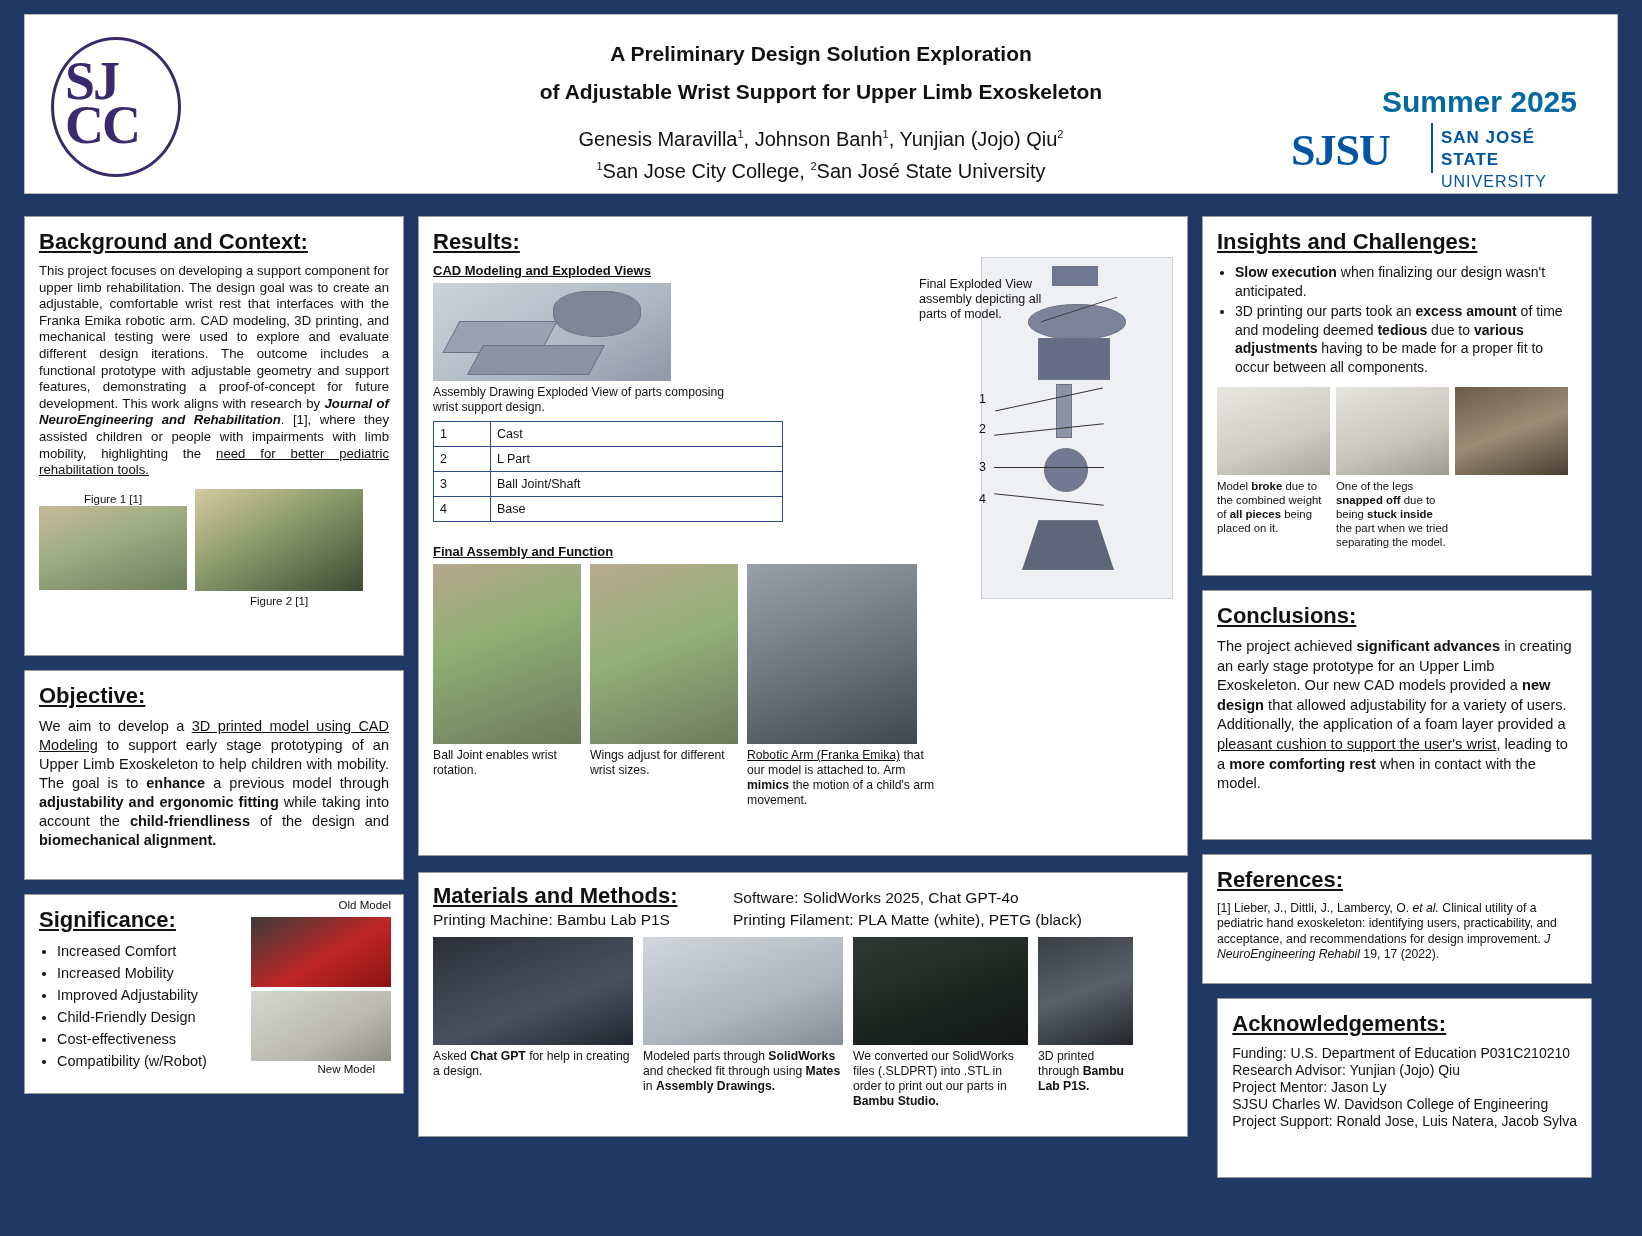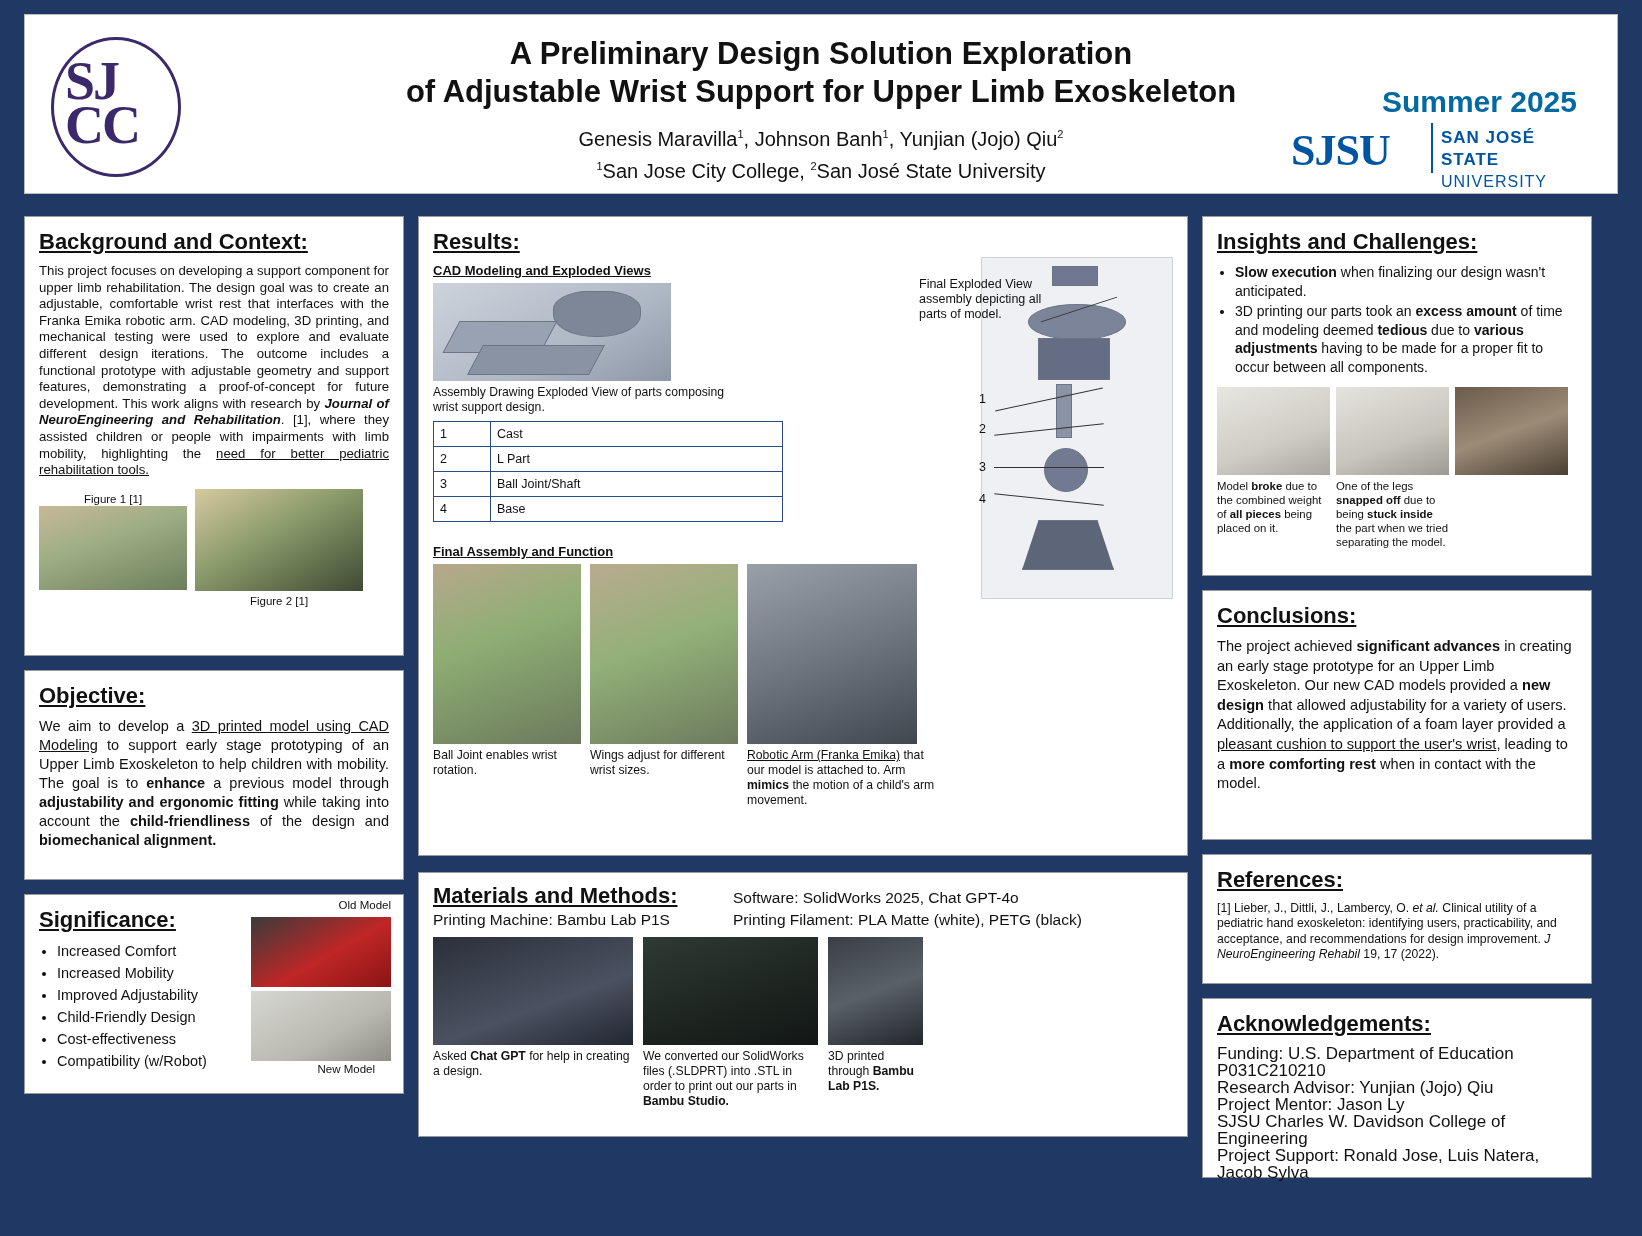--- a/index.html
+++ b/index.html
@@ -36,21 +36,21 @@
     position:absolute;left:22px;top:30px;
     font-family:"Liberation Serif", serif;
     font-weight:bold;font-size:54px;color:#3b2a6b;letter-spacing:-2px;
     line-height:44px;
   }
   .sjcc-letters span{display:block;}
   .title-block{
     text-align:center;padding-top:14px;
   }
   .ptitle{
-    font-size:31px;font-weight:bold;line-height:38px;color:#111;
+    font-size:21px;font-weight:bold;line-height:38px;color:#111;
     margin:0 120px;
   }
   .pauthors{
     font-size:20px;margin-top:10px;line-height:27px;
   }
   sup{font-size:11px;}
   .summer{
     position:absolute;right:40px;top:46px;
     font-size:30px;font-weight:bold;color:#0369a1;margin-top:24px;
   }
@@ -110,21 +110,21 @@
   }
   table.parts td.num{width:44px;}
 
   .flexrow{display:flex;}
 
   .sub-h{font-size:13px;font-weight:bold;text-decoration:underline;margin:2px 0 5px 0;}
 
   .mm-head{font-size:22px;font-weight:bold;text-decoration:underline;}
   .mm-line{font-size:15.5px;line-height:22px;}
   .refs{font-size:12.2px;line-height:15.4px;}
-  .ack{font-size:17px;line-height:17px;}
+  .ack{font-size:14px;line-height:17px;}
 
   
   .cadobj{position:absolute;background:#9aa3b4;border:1px solid #6d7486;}
   .exp-line{position:absolute;background:#333;height:1px;}
   .lbl{position:absolute;font-size:12.5px;}
   .callout{font-size:12.5px;line-height:15px;}
 </style>
 </head>
 <body>
 
@@ -293,20 +293,26 @@
           <div class="mm-line">Printing Filament: PLA Matte (white), PETG (black)</div>
         </div>
 
         <div class="flexrow" style="gap:10px;margin-top:6px;">
           <div style="width:200px;">
             <div class="img printbg" style="width:200px;height:108px;"></div>
             <div class="capl">
               <span>Asked </span><b>Chat GPT</b><span> for help in creating a design.</span>
             </div>
           </div>
+          <div style="width:200px;">
+            <div class="img" style="width:200px;height:108px;background:linear-gradient(160deg,#d2d6dd 0%,#aeb5bf 60%,#868d98 100%);"></div>
+            <div class="capl">
+              <span>Modeled parts through </span><b>SolidWorks</b><span> and checked fit through using </span><b>Mates</b><span> in </span><b>Assembly Drawings.</b>
+            </div>
+          </div>
           <div style="width:175px;">
             <div class="img" style="width:175px;height:108px;background:linear-gradient(160deg,#2f3a34 0%,#1d2420 60%,#121715 100%);"></div>
             <div class="capl">
               <span>We converted our SolidWorks files (.SLDPRT) into .STL in order to print out our parts in </span><b>Bambu Studio.</b>
             </div>
           </div>
           <div style="width:95px;">
             <div class="img" style="width:95px;height:108px;background:linear-gradient(160deg,#3a3f46 0%,#5a6068 50%,#23272c 100%);"></div>
             <div class="capl">
               <span>3D printed through </span><b>Bambu Lab P1S.</b>

